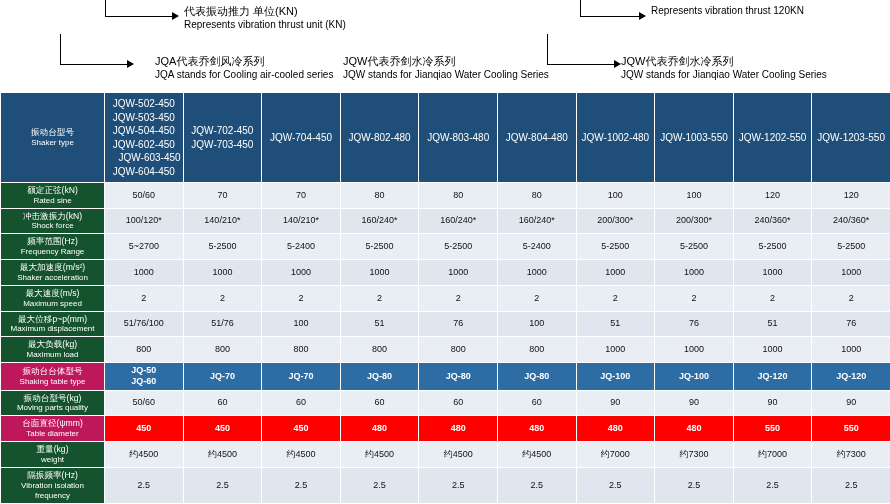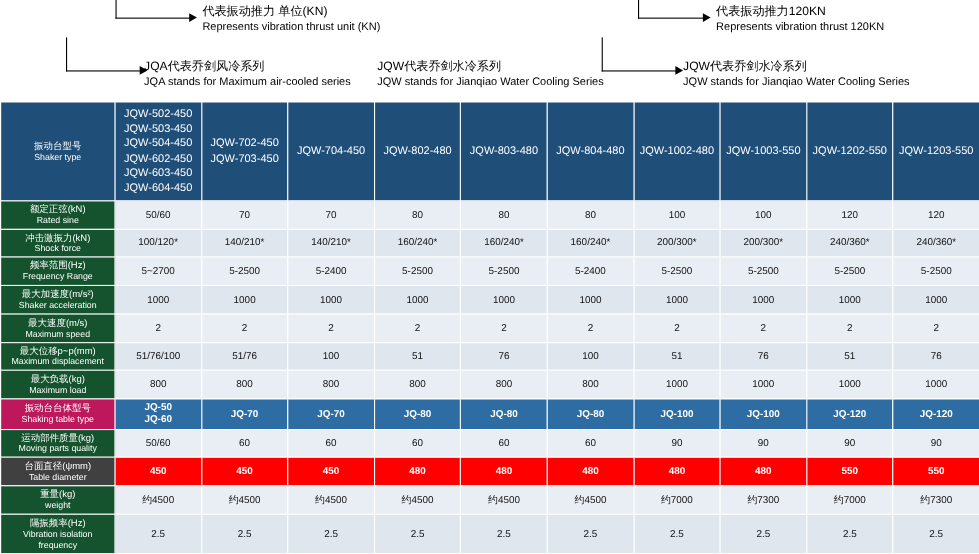--- a/index.html
+++ b/index.html
@@ -46,51 +46,50 @@
   }
   .rowhead .cn{display:block;}
   .rowhead .en{display:block;font-size:8px;}
   .cell{background:#e9eef4;color:#111;font-size:9px;}
   .cell.alt{background:#dfe6ee;}
   .hdr td{background:#1f4e79;color:#fff;font-size:8.6px;padding:4px 2px;}
   .hdr .modelcell{font-size:10px;line-height:1.35;}
   .blue-row td{background:#2e6da4;color:#ffffff;font-weight:bold;}
   .blue-row .rowhead{background:#be185d;font-weight:normal;}
   .red-row td{background:#ff0000;color:#ffffff;font-weight:bold;}
-  .red-row .rowhead{background:#404040;color:#ffffff;font-weight:normal;}
+  .red-row .rowhead{background:#be185d;color:#ffffff;font-weight:normal;}
 </style>
 </head>
 <body>
 
 <div class="page">
 
   <div class="annotations">
 
     <div class="leader lh" style="left:105px;top:16px;width:68px;"></div>
     <div class="leader lv" style="left:105px;top:0px;height:17px;"></div>
     <div class="arrow" style="left:172px;top:12px;"></div>
     <div class="ann" style="left:184px;top:5px;">
       <span class="cn">代表振动推力 单位(KN)</span>
       <span class="en">Represents vibration thrust unit (KN)</span>
     </div>
 
     <div class="leader lh" style="left:580px;top:16px;width:60px;"></div>
     <div class="leader lv" style="left:580px;top:0px;height:17px;"></div>
     <div class="arrow" style="left:639px;top:12px;"></div>
     <div class="ann" style="left:651px;top:5px;">
-      <span class="cn">代表振动推力120KN</span>
       <span class="en">Represents vibration thrust 120KN</span>
     </div>
 
     <div class="leader lh" style="left:60px;top:64px;width:68px;"></div>
     <div class="leader lv" style="left:60px;top:34px;height:31px;"></div>
     <div class="arrow" style="left:127px;top:60px;"></div>
-    <div class="ann" style="left:131px;top:55px;">
+    <div class="ann" style="left:155px;top:55px;">
       <span class="cn">JQA代表乔剑风冷系列</span>
-      <span class="en">JQA stands for Maximum air-cooled series</span>
+      <span class="en">JQA stands for Cooling air-cooled series</span>
     </div>
 
     <div class="ann" style="left:343px;top:55px;">
       <span class="cn">JQW代表乔剑水冷系列</span>
       <span class="en">JQW stands for Jianqiao Water Cooling Series</span>
     </div>
 
     <div class="leader lh" style="left:547px;top:64px;width:68px;"></div>
     <div class="leader lv" style="left:547px;top:34px;height:31px;"></div>
     <div class="arrow" style="left:614px;top:60px;"></div>
@@ -109,21 +108,21 @@
         <tr class="hdr">
           <td class="rowhead">
             <span class="cn">振动台型号</span>
             <span class="en">Shaker type</span>
           </td>
           <td class="modelcell">
             <span style="display:block;">JQW-502-450</span>
             <span style="display:block;">JQW-503-450</span>
             <span style="display:block;">JQW-504-450</span>
             <span style="display:block;">JQW-602-450</span>
-            <span style="display:block;">JQW-603-450</span>
+            <span style="display:block;text-align:right;">JQW-603-450</span>
             <span style="display:block;">JQW-604-450</span>
           </td>
           <td class="modelcell">
             <span style="display:block;">JQW-702-450</span>
             <span style="display:block;">JQW-703-450</span>
           </td>
           <td class="modelcell">
             <span style="display:block;">JQW-704-450</span>
           </td>
           <td class="modelcell">
@@ -432,21 +431,21 @@
           </td>
           <td class="cell">
             <span style="display:block;">JQ-120</span>
           </td>
           <td class="cell">
             <span style="display:block;">JQ-120</span>
           </td>
         </tr>
         <tr>
           <td class="rowhead">
-            <span class="cn">运动部件质量(kg)</span>
+            <span class="cn">振动台型号(kg)</span>
             <span class="en">Moving parts quality</span>
           </td>
           <td class="cell">
             <span style="display:block;">50/60</span>
           </td>
           <td class="cell">
             <span style="display:block;">60</span>
           </td>
           <td class="cell">
             <span style="display:block;">60</span>

